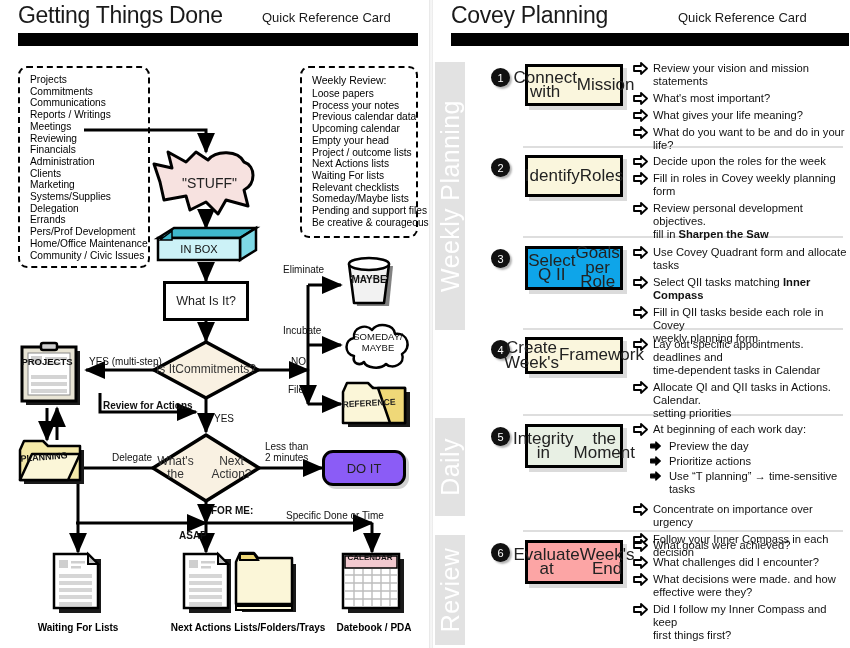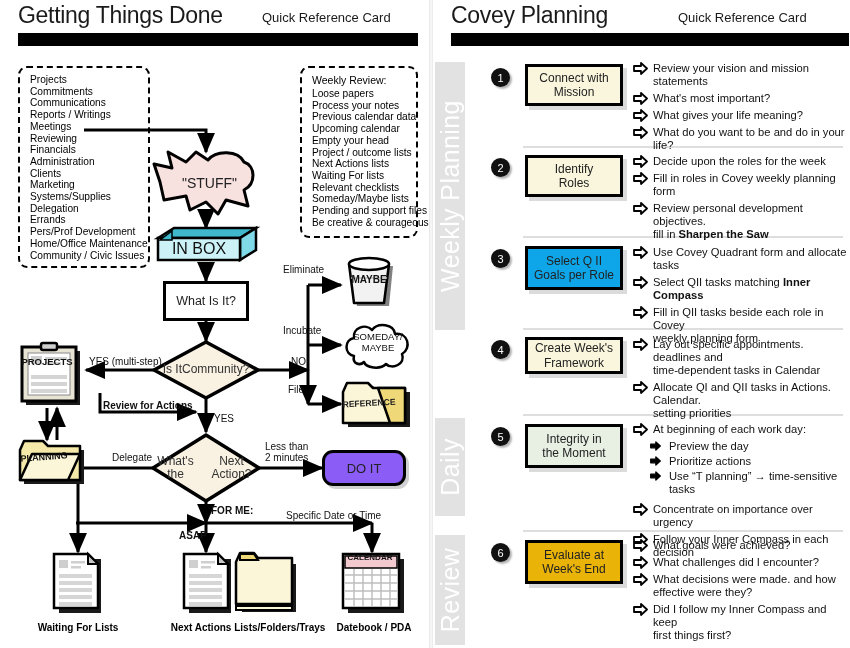--- a/index.html
+++ b/index.html
@@ -90,23 +90,23 @@
     font-size:25px; letter-spacing:0.4px;
   }
   .numdot {
     position:absolute; width:19px; height:19px; border-radius:50%;
     background:#111; color:#fff; font-size:11px;
     display:flex; align-items:center; justify-content:center;
     box-shadow:2px 2px 2px rgba(0,0,0,.3);
   }
   .stepbox {
     position:absolute; border:3px solid #000;
-    display:flex; flex-direction:column;
+    display:flex; flex-direction:row;
     align-items:center; justify-content:center; text-align:center;
-    font-size:12px; line-height:14.5px; color:#222;
+    font-size:17px; line-height:14.5px; color:#222;
     box-shadow:4px 4px 0 rgba(0,0,0,.14);
     padding:2px 4px;
   }
   .bullets { position:absolute; }
   .bullet { position:relative; padding-left:20px; margin-bottom:4px;
             font-size:11.2px; line-height:13px; color:#111; }
   .bullet .arw { position:absolute; left:0; top:0px; width:15px; height:13px; }
   .bullet.sub { padding-left:36px; margin-bottom:2px; }
   .bullet.sub .arw { left:17px; top:1px; width:11px; height:10px; }
   .bullet b { font-weight:bold; }
@@ -220,31 +220,31 @@
     <div class="node" style="left:152px; top:148px; width:115px; height:70px; display:flex;
          align-items:center; justify-content:center; font-size:14px; color:#222;">"STUFF"</div>
 
     <svg class="layer" style="left:156px; top:226px;" width="104" height="40">
       <path d="M2,12 L18,2 L100,2 L84,12 Z" fill="#3fb8cc" stroke="#000" stroke-width="2.5"></path>
       <path d="M84,12 L100,2 L100,24 L84,34 Z" fill="#7fd9e6" stroke="#000" stroke-width="2.5"></path>
       <rect x="2" y="12" width="82" height="22" fill="#ccf2f7" stroke="#000" stroke-width="2.5"></rect>
       <path d="M4,14 L16,5 L16,14 Z" fill="#3fb8cc" stroke="#000" stroke-width="1.5"></path>
     </svg>
     <div class="node" style="left:156px; top:238px; width:86px; height:22px; display:flex;
-         align-items:center; justify-content:center; font-size:16px; color:#111;">IN BOX</div>
+         align-items:center; justify-content:center; font-size:11px; color:#111;">IN BOX</div>
 
     <div class="plainbox" style="left:163px; top:281px; width:86px; height:40px;">What Is It?</div>
 
     <div class="diamond-wrap" style="left:151px; top:340px; width:110px; height:60px;">
       <svg width="110" height="60">
         <polygon points="55,2 107,30 55,58 3,30" fill="#f9f1e2" stroke="#000" stroke-width="3.5" stroke-linejoin="round"></polygon>
       </svg>
       <div class="dtext">
         <span>Is It</span>
-        <span>Community?</span>
+        <span>Commitments?</span>
       </div>
     </div>
 
     <div class="diamond-wrap" style="left:150px; top:433px; width:112px; height:70px;">
       <svg width="112" height="70">
         <polygon points="56,2 109,35 56,68 3,35" fill="#f9f1e2" stroke="#000" stroke-width="3.5" stroke-linejoin="round"></polygon>
       </svg>
       <div class="dtext">
         <span>What's the</span>
         <span>Next Action?</span>
@@ -309,21 +309,21 @@
     <div class="lbl" style="left:214px; top:413px;">YES</div>
     <div class="lbl" style="left:283px; top:264px;">Eliminate</div>
     <div class="lbl" style="left:283px; top:325px;">Incubate</div>
     <div class="lbl" style="left:288px; top:384px;">File</div>
     <div class="lbl b" style="left:103px; top:400px;">Review for Actions</div>
     <div class="lbl" style="left:112px; top:452px;">Delegate</div>
     <div class="lbl" style="left:265px; top:441px;">Less than</div>
     <div class="lbl" style="left:265px; top:452px;">2 minutes</div>
     <div class="lbl b" style="left:211px; top:505px;">FOR ME:</div>
     <div class="lbl b" style="left:179px; top:530px;">ASAP</div>
-    <div class="lbl" style="left:286px; top:510px;">Specific Date or Time</div>
+    <div class="lbl" style="left:286px; top:510px;">Specific Done or Time</div>
 
     <svg class="layer" style="left:52px; top:552px;" width="54" height="64">
       <rect x="7" y="7" width="42" height="54" fill="#1a1a1a"></rect>
       <path d="M2,2 L36,2 L46,12 L46,56 L2,56 Z" fill="#fff" stroke="#000" stroke-width="2.5"></path>
       <path d="M36,2 L36,12 L46,12 Z" fill="#c8c8c8" stroke="#000" stroke-width="2"></path>
       <rect x="7" y="8" width="9" height="8" fill="#cfcfcf"></rect>
       <rect x="19" y="9" width="14" height="2.5" fill="#cfcfcf"></rect>
       <rect x="19" y="14" width="10" height="2.5" fill="#cfcfcf"></rect>
       <rect x="7" y="22" width="33" height="4" fill="#d6d6d6"></rect>
       <rect x="7" y="29" width="33" height="4" fill="#d6d6d6"></rect>
@@ -541,21 +541,21 @@
       </div>
       <div class="bullet">
         <svg class="arw" viewBox="0 0 15 13">
             <path d="M1,4 L8,4 L8,1 L14,6.5 L8,12 L8,9 L1,9 Z" fill="#fff" stroke="#000" stroke-width="1.8" stroke-linejoin="round"></path>
           </svg>
         <span>Follow your Inner Compass in each decision</span>
       </div>
     </div>
 
     <div class="numdot" style="left:58px; top:543px;">6</div>
-    <div class="stepbox" style="left:92px; top:540px; width:98px; height:44px; background:#eab308;">
+    <div class="stepbox" style="left:92px; top:540px; width:98px; height:44px; background:#fca5a5;">
       <span>Evaluate at</span>
       <span>Week's End</span>
     </div>
     <div class="bullets" style="left:200px; top:539px; width:215px;">
       <div class="bullet">
         <svg class="arw" viewBox="0 0 15 13">
             <path d="M1,4 L8,4 L8,1 L14,6.5 L8,12 L8,9 L1,9 Z" fill="#fff" stroke="#000" stroke-width="1.8" stroke-linejoin="round"></path>
           </svg>
         <span>What goals were achieved?</span>
       </div>

